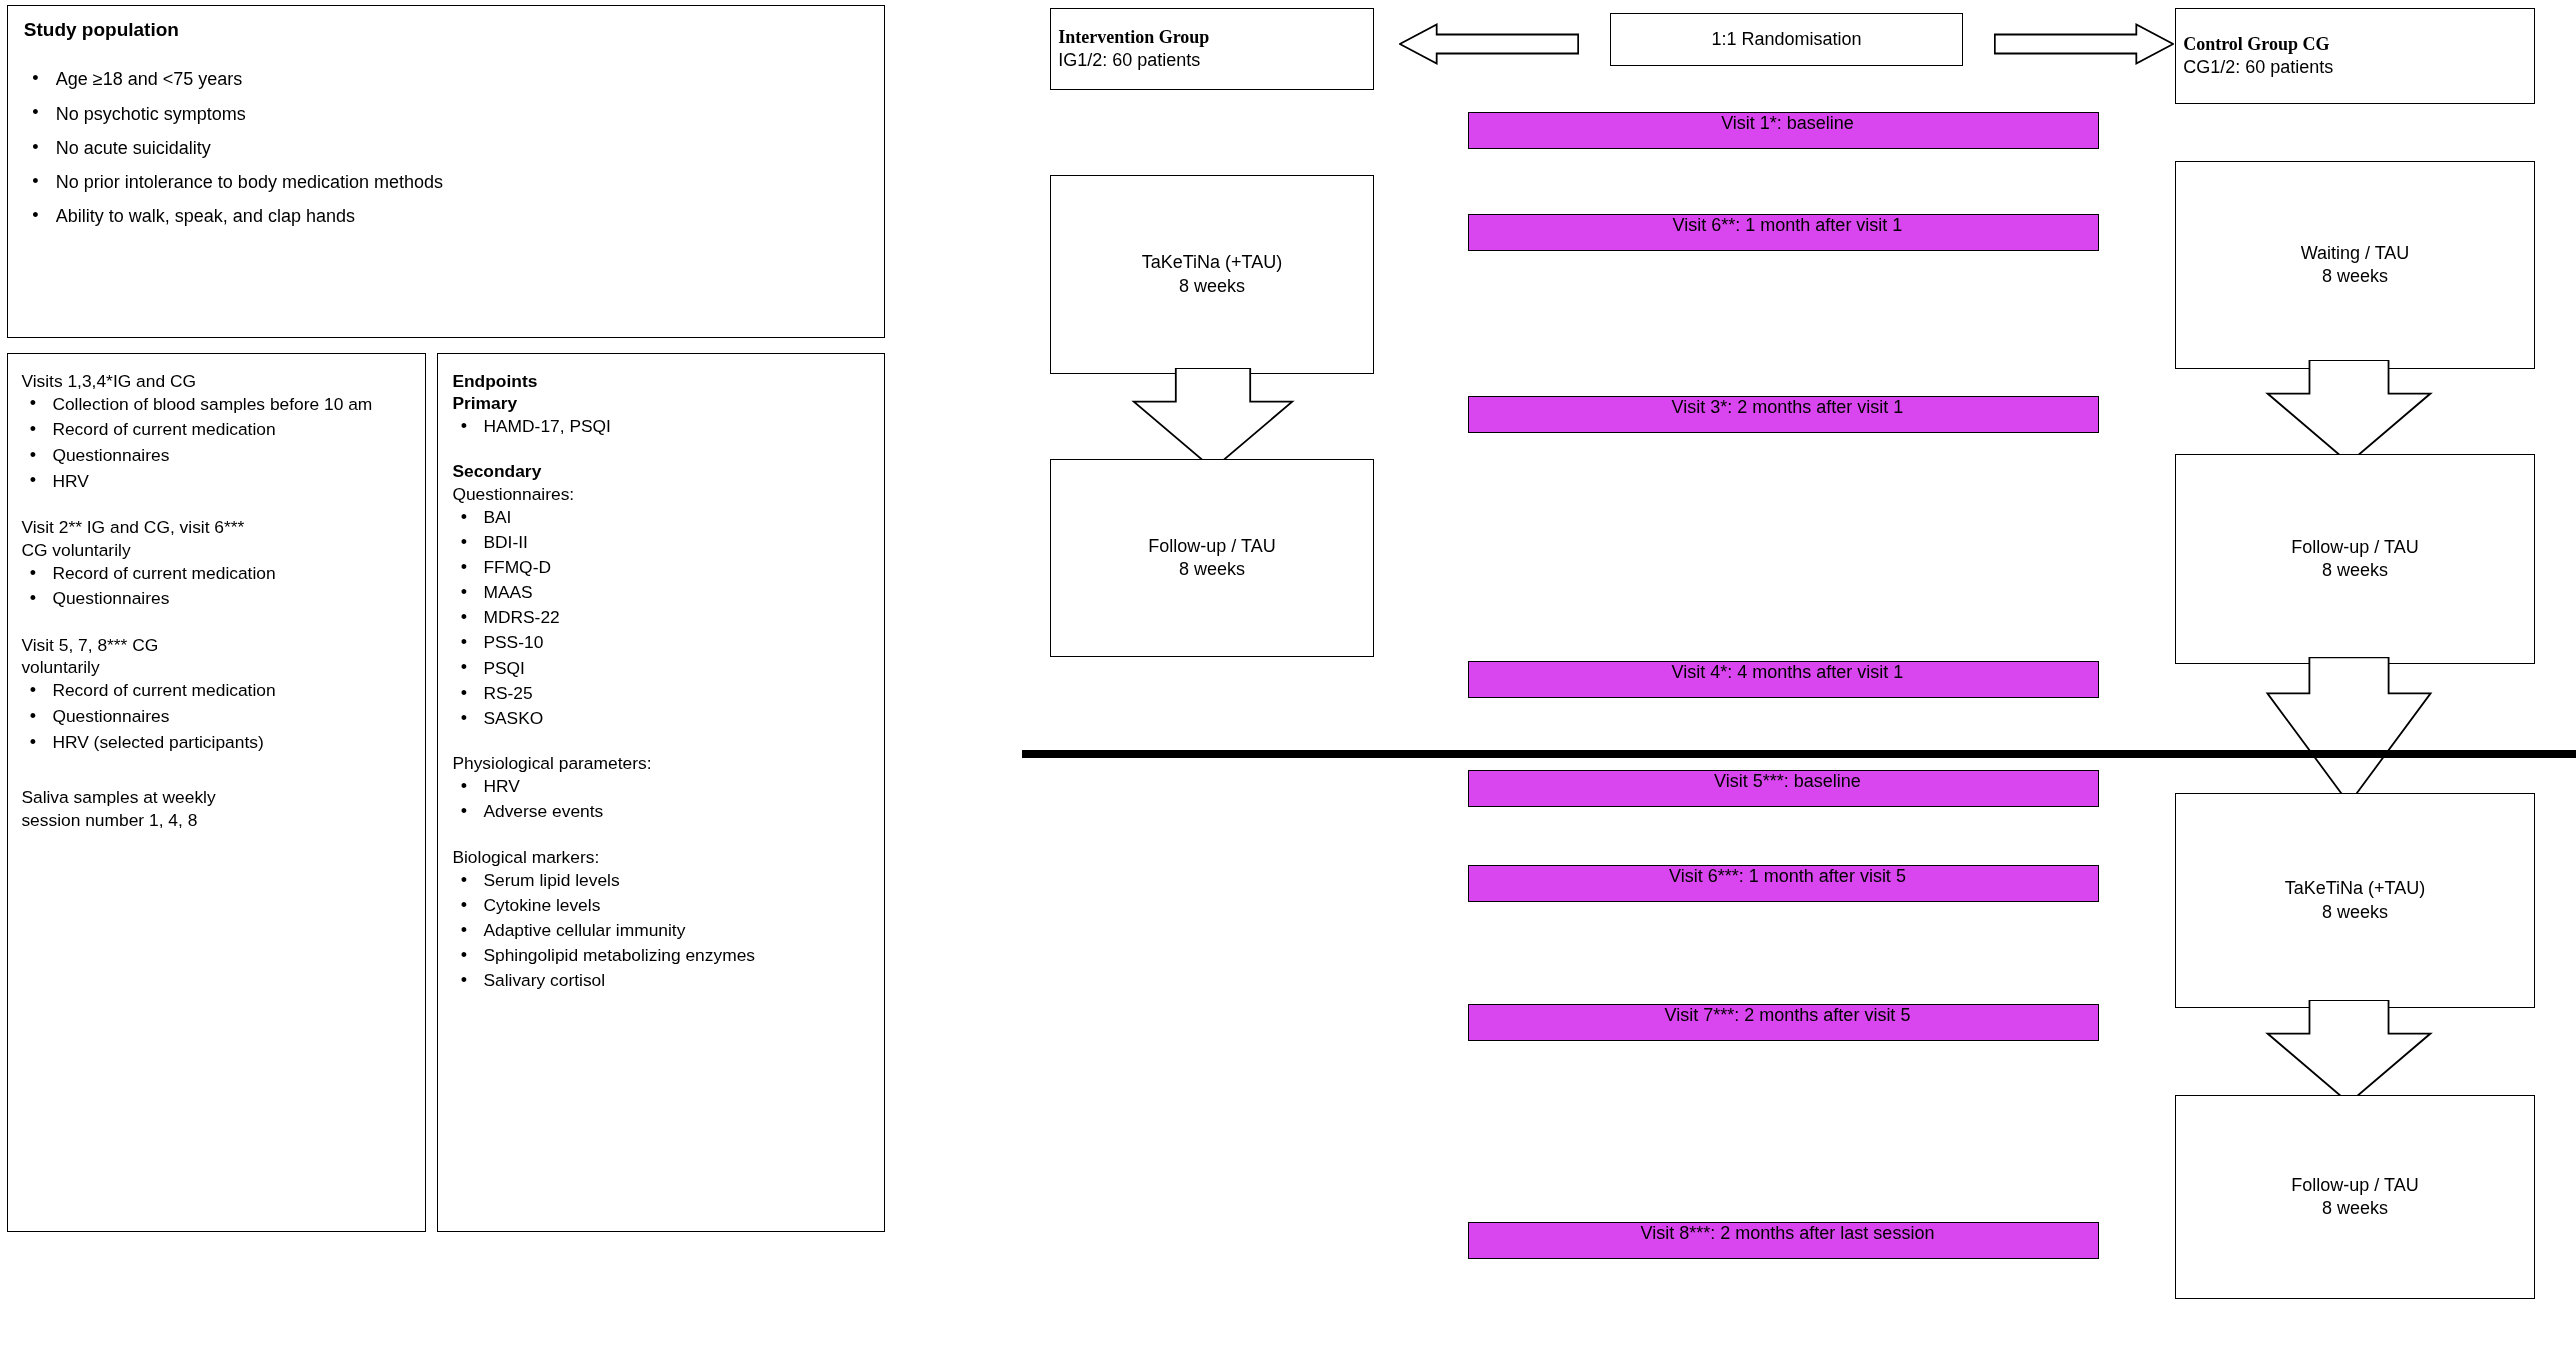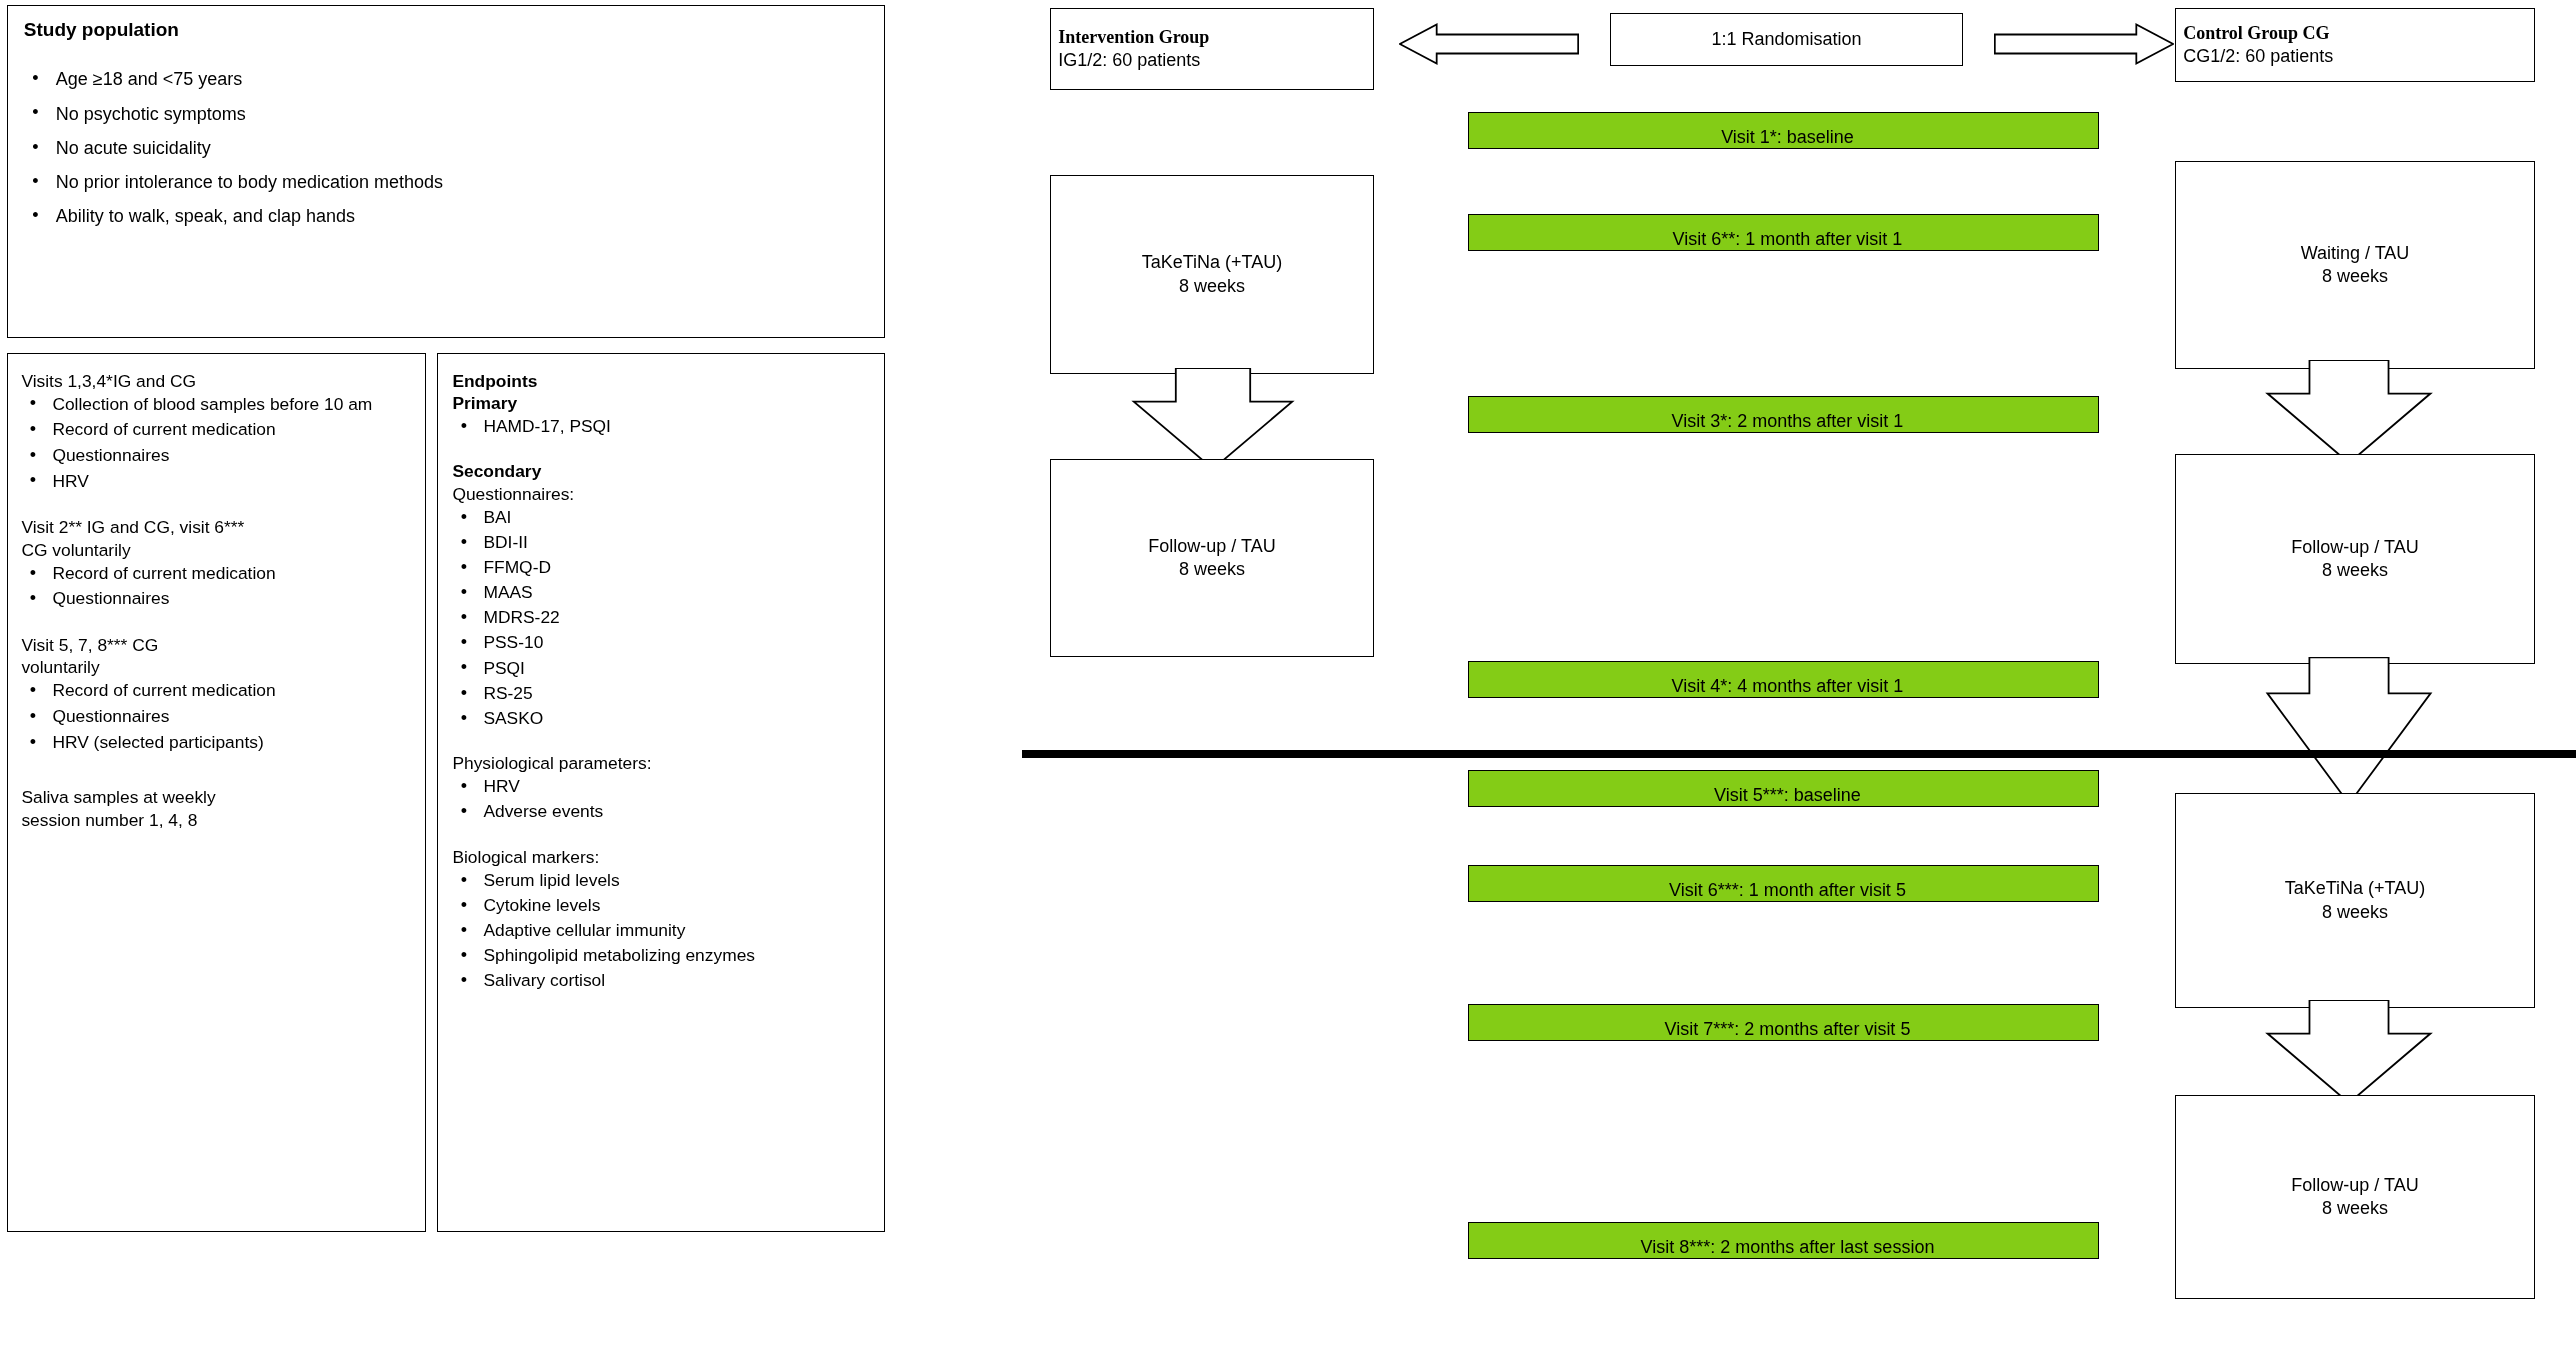--- a/index.html
+++ b/index.html
@@ -113,41 +113,41 @@
     align-items:flex-start;
     justify-content:center;
     text-align:left;
   }
 
   .hdrbold{font-weight:bold;font-family:Liberation Serif, serif;}
 
   
   #intervention-group{left:1050px; top:8.4px; width:324px; height:82px;}
   #randomisation{left:1610px; top:13.2px; width:353px; height:53px;}
-  #control-group{left:2175px; top:8.4px; width:360px; height:74px;}
+  #control-group{left:2175px; top:8.4px; width:360px; height:96px;}
 
   
   #ig-taketina{left:1050px; top:175px; width:324px; height:199px;}
   #ig-followup{left:1050px; top:459px; width:324px; height:198px;}
 
   
   #cg-waiting{left:2175px; top:161px; width:360px; height:208px;}
   #cg-followup{left:2175px; top:454px; width:360px; height:210px;}
   #cg-taketina{left:2175px; top:793px; width:360px; height:215px;}
   #cg-followup2{left:2175px; top:1095px; width:360px; height:204px;}
 
   
   .visitbox{
     position:absolute;
     border:1.8px solid #000;
-    background:#84cc16;
+    background:#d946ef;
     box-sizing:border-box;
     font-size:18px;
     display:flex;
-    align-items:flex-end;
+    align-items:flex-start;
     justify-content:center;
     text-align:center;
     padding-left:8px;
   }
   #visit1{left:1468px; top:112px; width:631px; height:37px;}
   #visit2{left:1468px; top:214px; width:631px; height:37px;}
   #visit3{left:1468px; top:396px; width:631px; height:37px;}
   #visit4{left:1468px; top:661px; width:631px; height:37px;}
   #visit5{left:1468px; top:770px; width:631px; height:37px;}
   #visit6{left:1468px; top:865px; width:631px; height:37px;}

